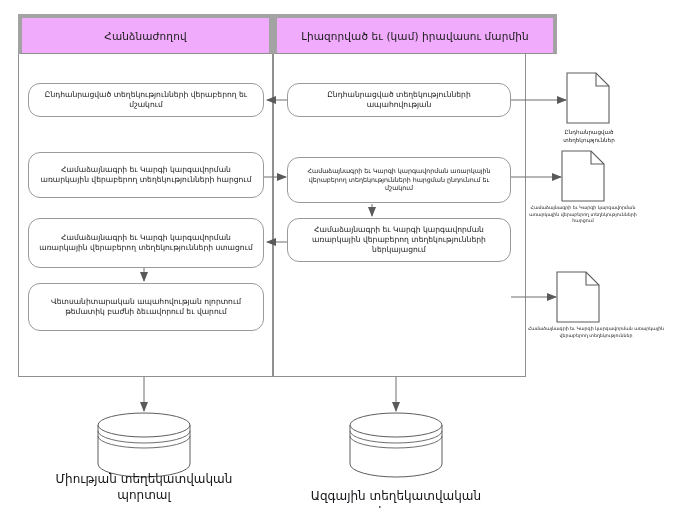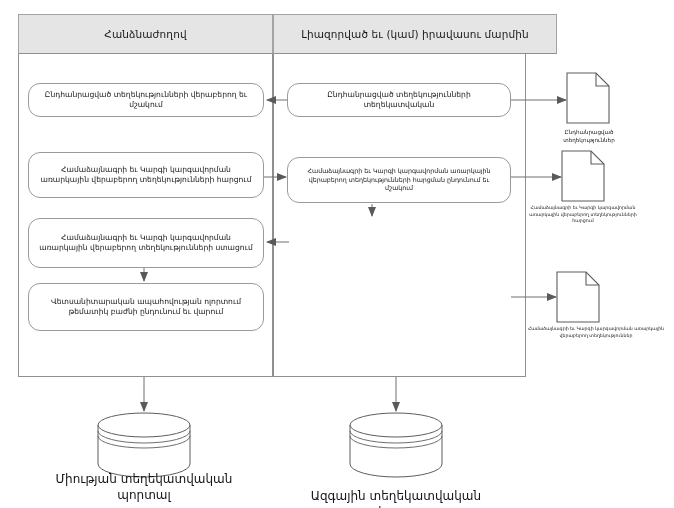--- a/index.html
+++ b/index.html
@@ -25,23 +25,23 @@
   }
   .lane-frame {
     position: absolute;
     box-sizing: border-box;
     border: 1px solid #8f8f8f;
     background: transparent;
   }
   .lane-header {
     position: absolute;
     box-sizing: border-box;
-    border: 1px solid #a3a3a3;
+    border: 4px solid #a3a3a3;
     border-bottom: 1px solid #8f8f8f;
-    background: #e5e5e5;
+    background: #f0abfc;
     display: flex;
     align-items: center;
     justify-content: center;
     text-align: center;
   }
   .lane-header span {
     font-size: 10.5px;
     color: #1a1a1a;
     letter-spacing: 0.1px;
   }
@@ -138,28 +138,31 @@
   <div class="proc-box t8" style="left:28px; top:83px; width:236px; height:34px;">
     <span>Ընդհանրացված տեղեկությունների վերաբերող եւ մշակում</span>
   </div>
   <div class="proc-box t8" style="left:28px; top:152px; width:236px; height:46px;">
     <span>Համաձայնագրի եւ Կարգի կարգավորման առարկային վերաբերող տեղեկությունների հարցում</span>
   </div>
   <div class="proc-box t8" style="left:28px; top:218px; width:236px; height:50px;">
     <span>Համաձայնագրի եւ Կարգի կարգավորման առարկային վերաբերող տեղեկությունների ստացում</span>
   </div>
   <div class="proc-box t8" style="left:28px; top:283px; width:236px; height:48px;">
-    <span>Վետսանիտարական ապահովության ոլորտում թեմատիկ բաժնի ընդունում եւ վարում</span>
+    <span>Վետսանիտարական ապահովության ոլորտում թեմատիկ բաժնի ձեւավորում եւ վարում</span>
   </div>
 
   <div class="proc-box t8" style="left:287px; top:83px; width:224px; height:34px;">
-    <span>Ընդհանրացված տեղեկությունների տեղեկատվական</span>
+    <span>Ընդհանրացված տեղեկությունների ապահովության</span>
   </div>
   <div class="proc-box t7" style="left:287px; top:157px; width:224px; height:46px;">
     <span>Համաձայնագրի եւ Կարգի կարգավորման առարկային վերաբերող տեղեկությունների հարցման ընդունում եւ մշակում</span>
+  </div>
+  <div class="proc-box t8" style="left:287px; top:218px; width:224px; height:44px;">
+    <span>Համաձայնագրի եւ Կարգի կարգավորման առարկային վերաբերող տեղեկությունների ներկայացում</span>
   </div>
 
   <svg class="doc-shape" style="left:566px; top:72px;" viewBox="0 0 44 52">
     <path d="M1,1 L30,1 L43,14 L43,51 L1,51 Z" fill="#ffffff" stroke="#5d5d5d" stroke-width="1.1"></path>
     <path d="M30,1 L30,14 L43,14" fill="none" stroke="#5d5d5d" stroke-width="1.1"></path>
   </svg>
   <div class="doc-label" style="left:545px; top:128px; width:88px;">
     <span>Ընդհանրացված տեղեկություններ</span>
   </div>
 

